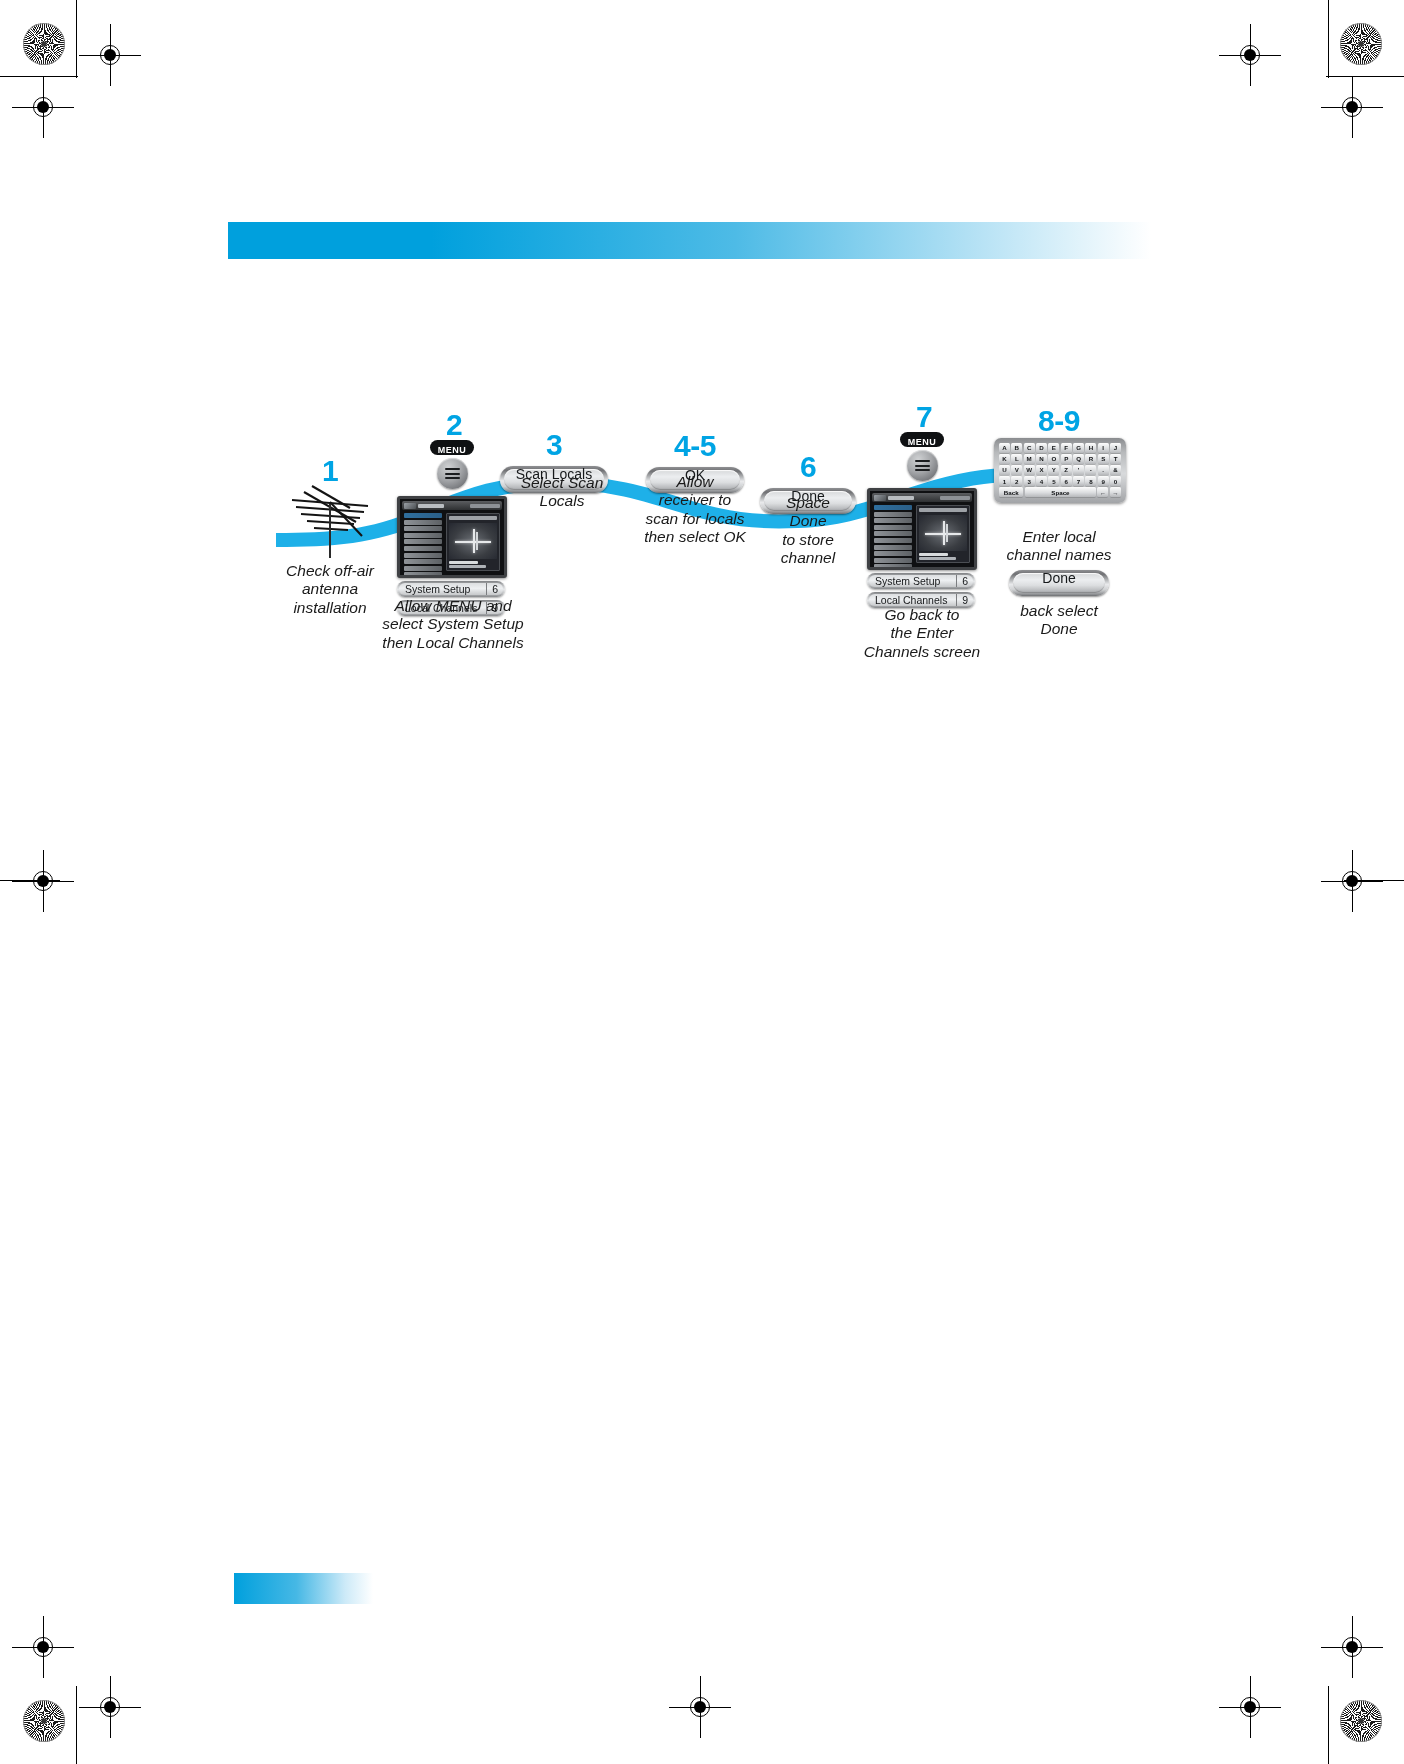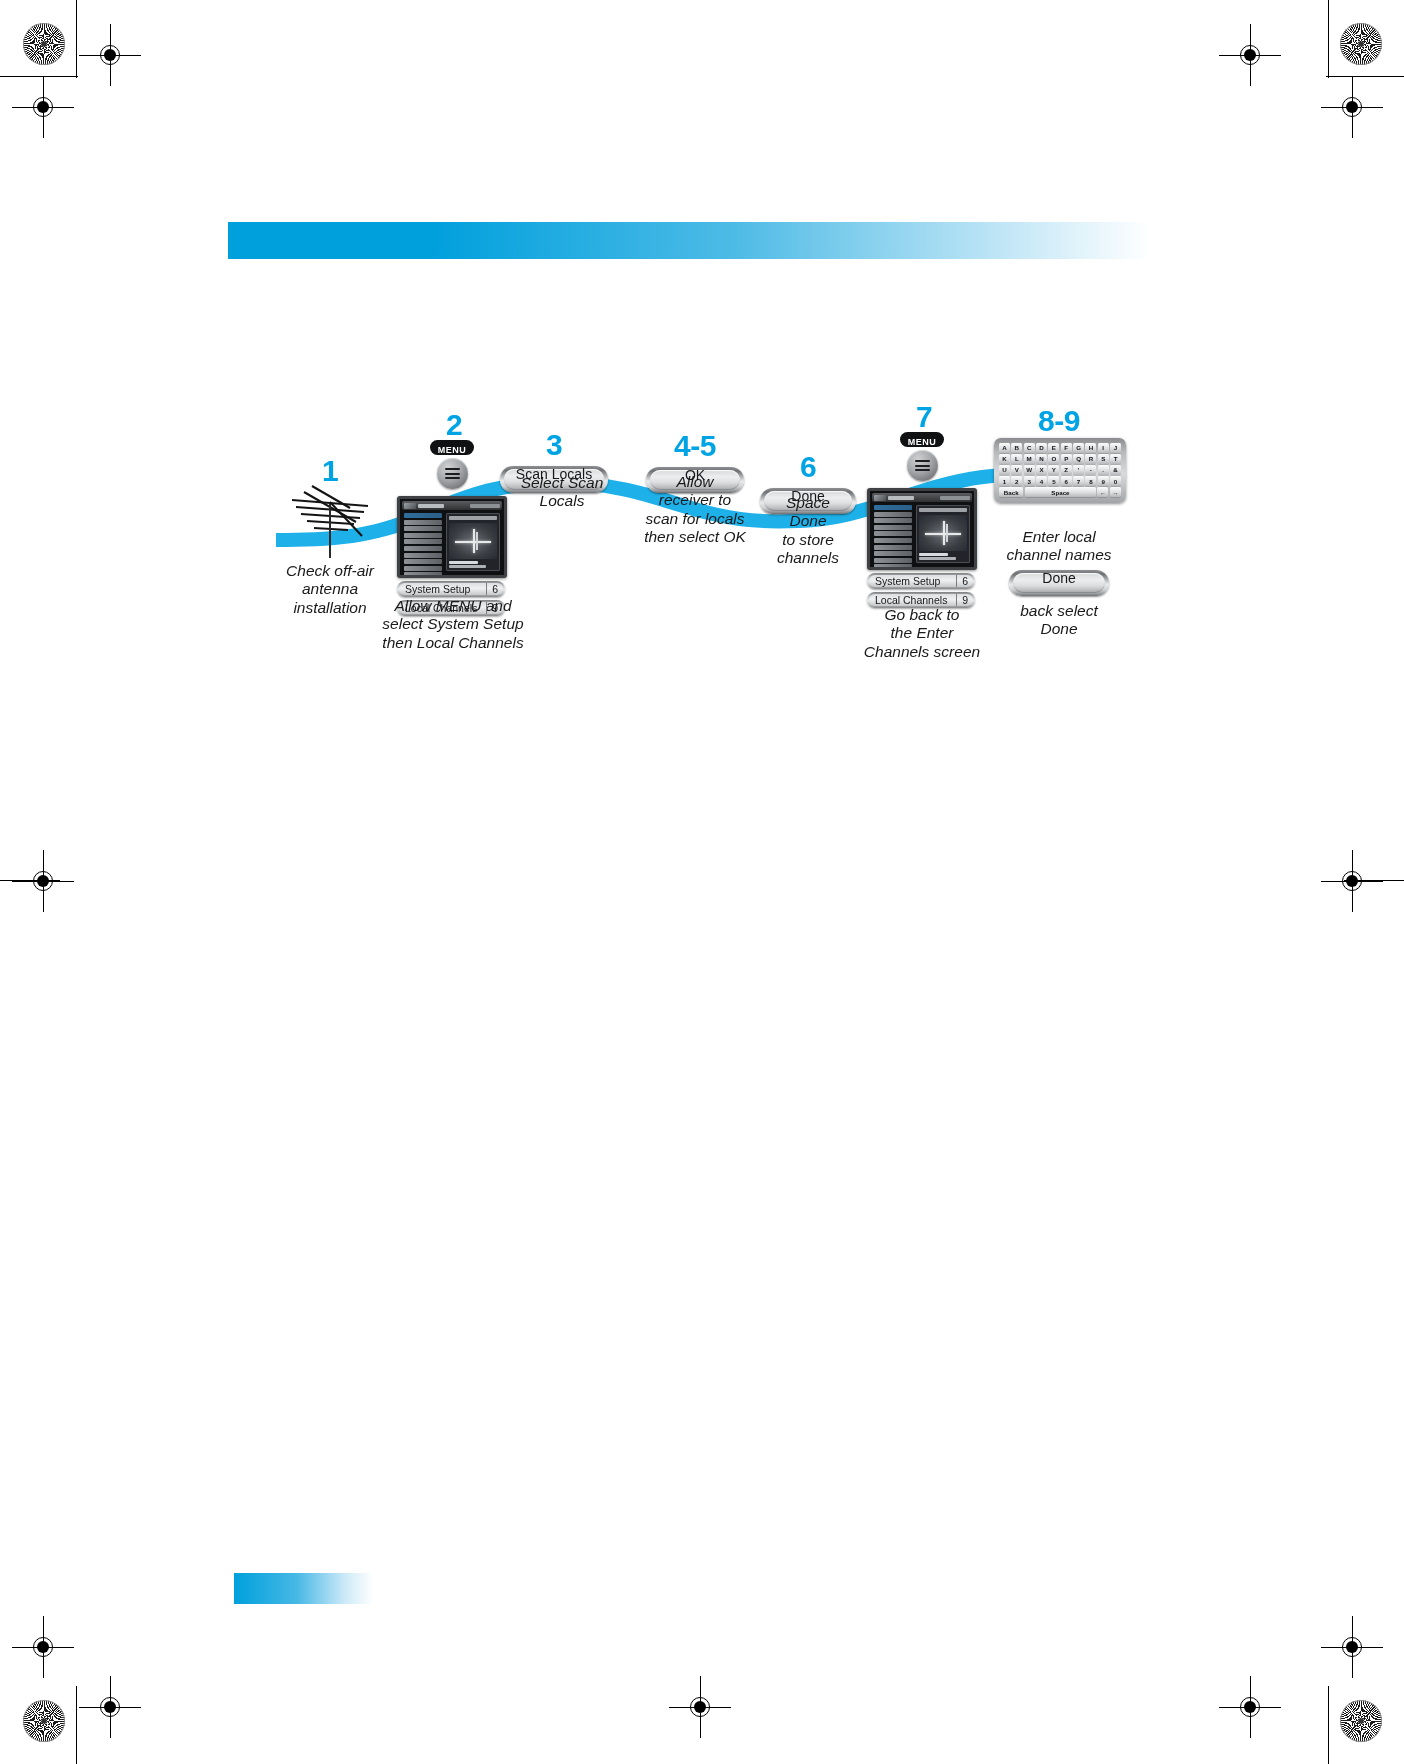--- a/index.html
+++ b/index.html
@@ -350,21 +350,21 @@
   <div class="step" style="left:476px; top:14px; width:112px;">
     <div class="stepnum" style="font-size:30px;">6</div>
     <div class="btn3d" style="margin-top:6px; width:96px; height:26px; margin-left:8px;">
       <div class="inner"></div>
       <div class="lbl">Done</div>
     </div>
     <div class="caption" style="position:absolute; left:2px; top:42px; width:108px;">
       <div>Space</div>
       <div>Done</div>
       <div>to store</div>
-      <div>channels</div>
+      <div>channel</div>
     </div>
   </div>
 
   <div class="step" style="left:588px; top:-36px; width:120px;">
     <div class="stepnum" style="font-size:30px;">7</div>
     <div class="menukey" style="left:36px; top:30px;">
       <div class="menu-pill">
         <span>MENU</span>
       </div>
       <div class="menu-circ">

